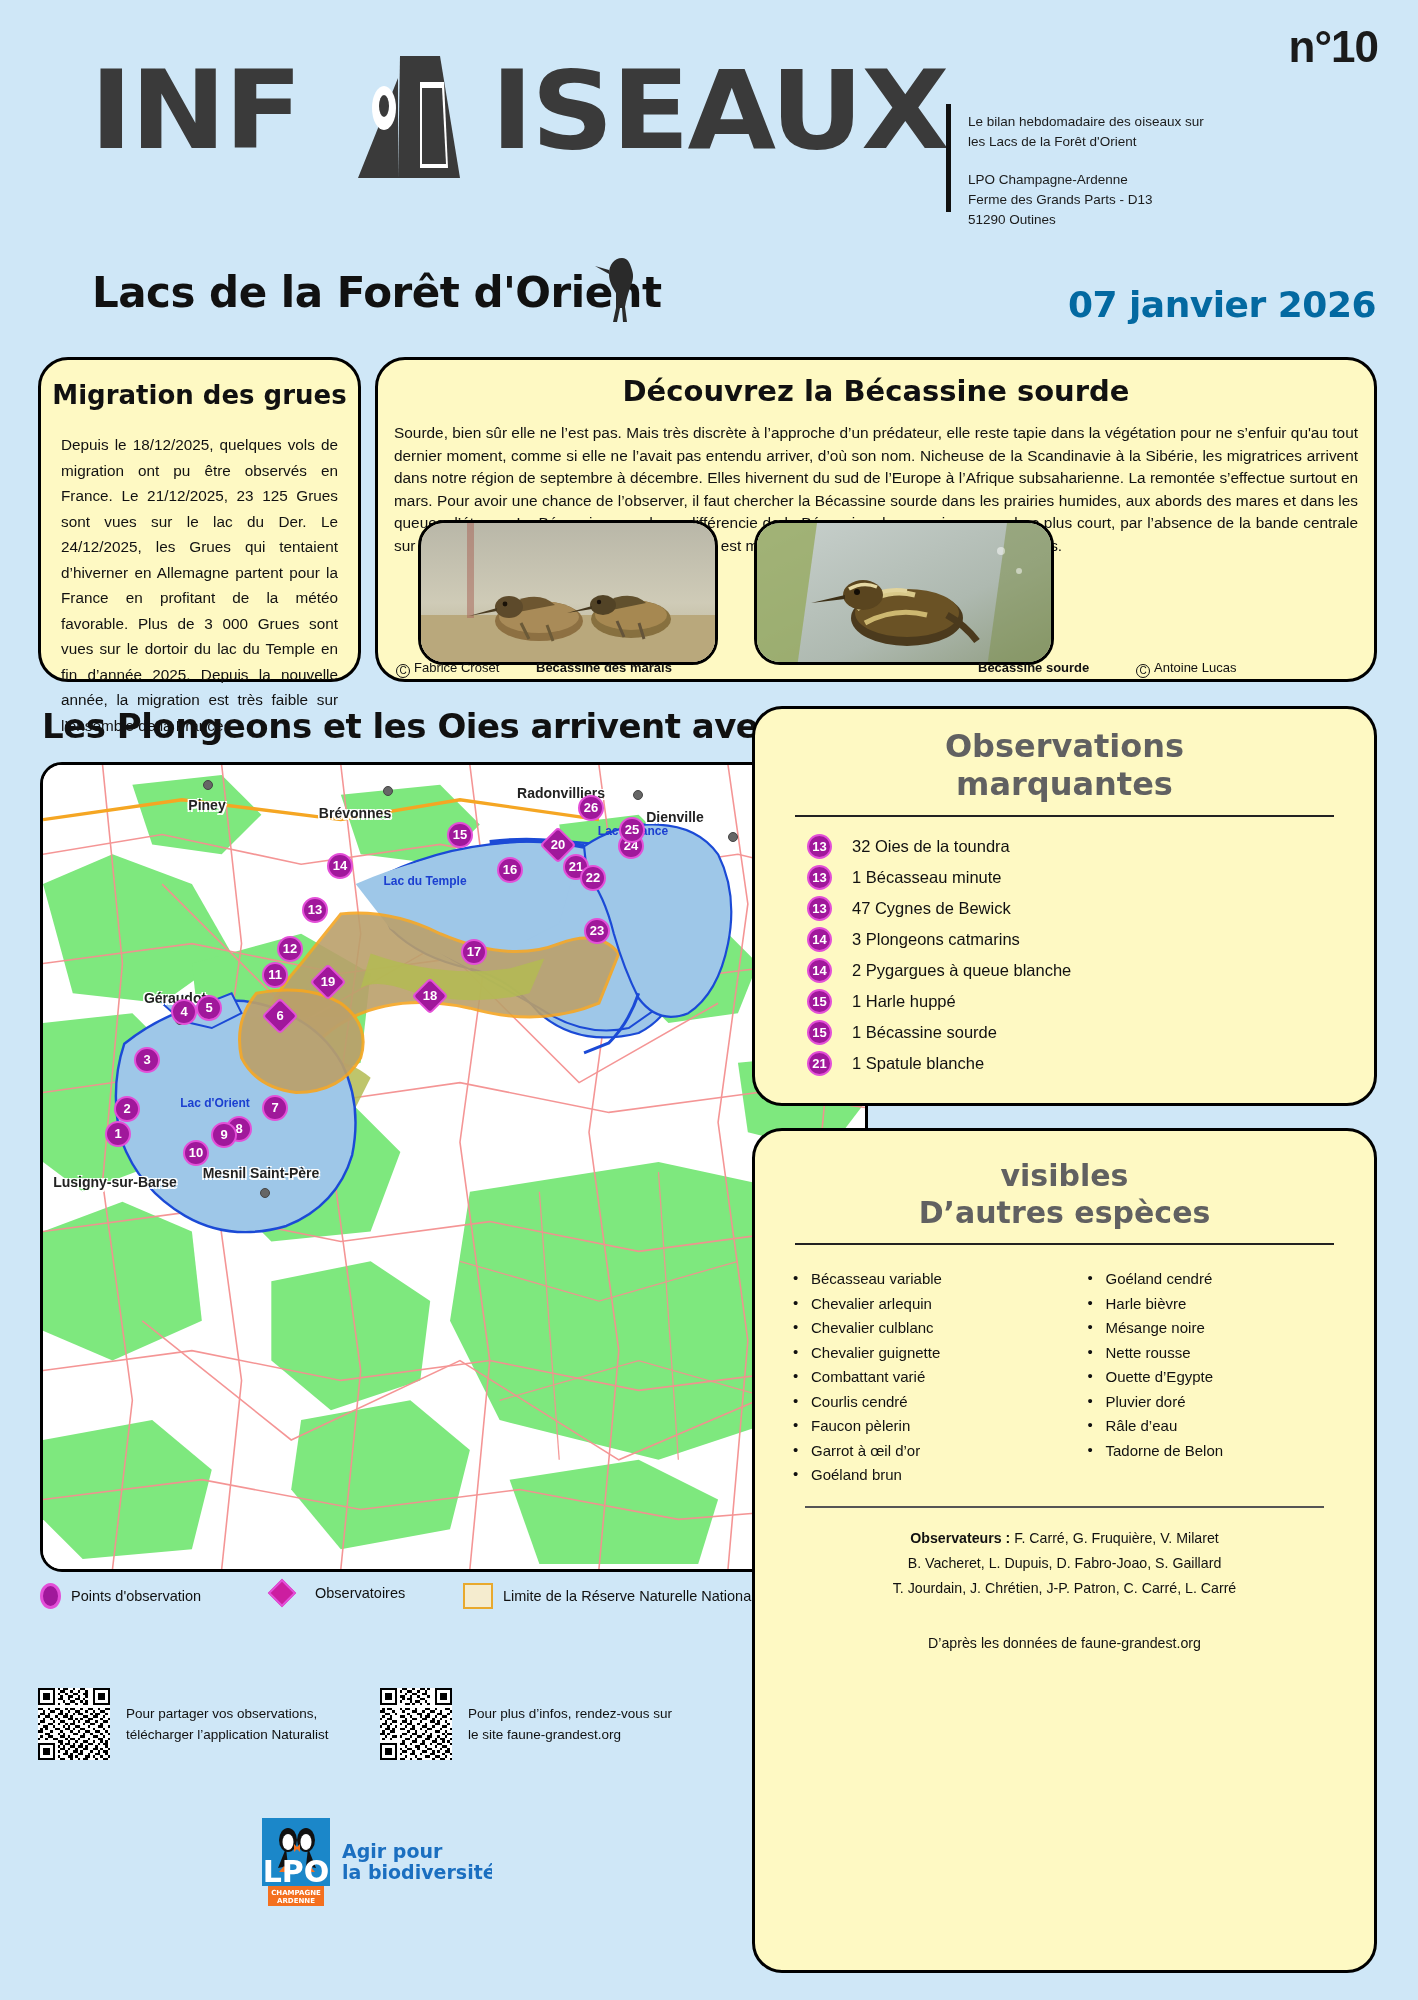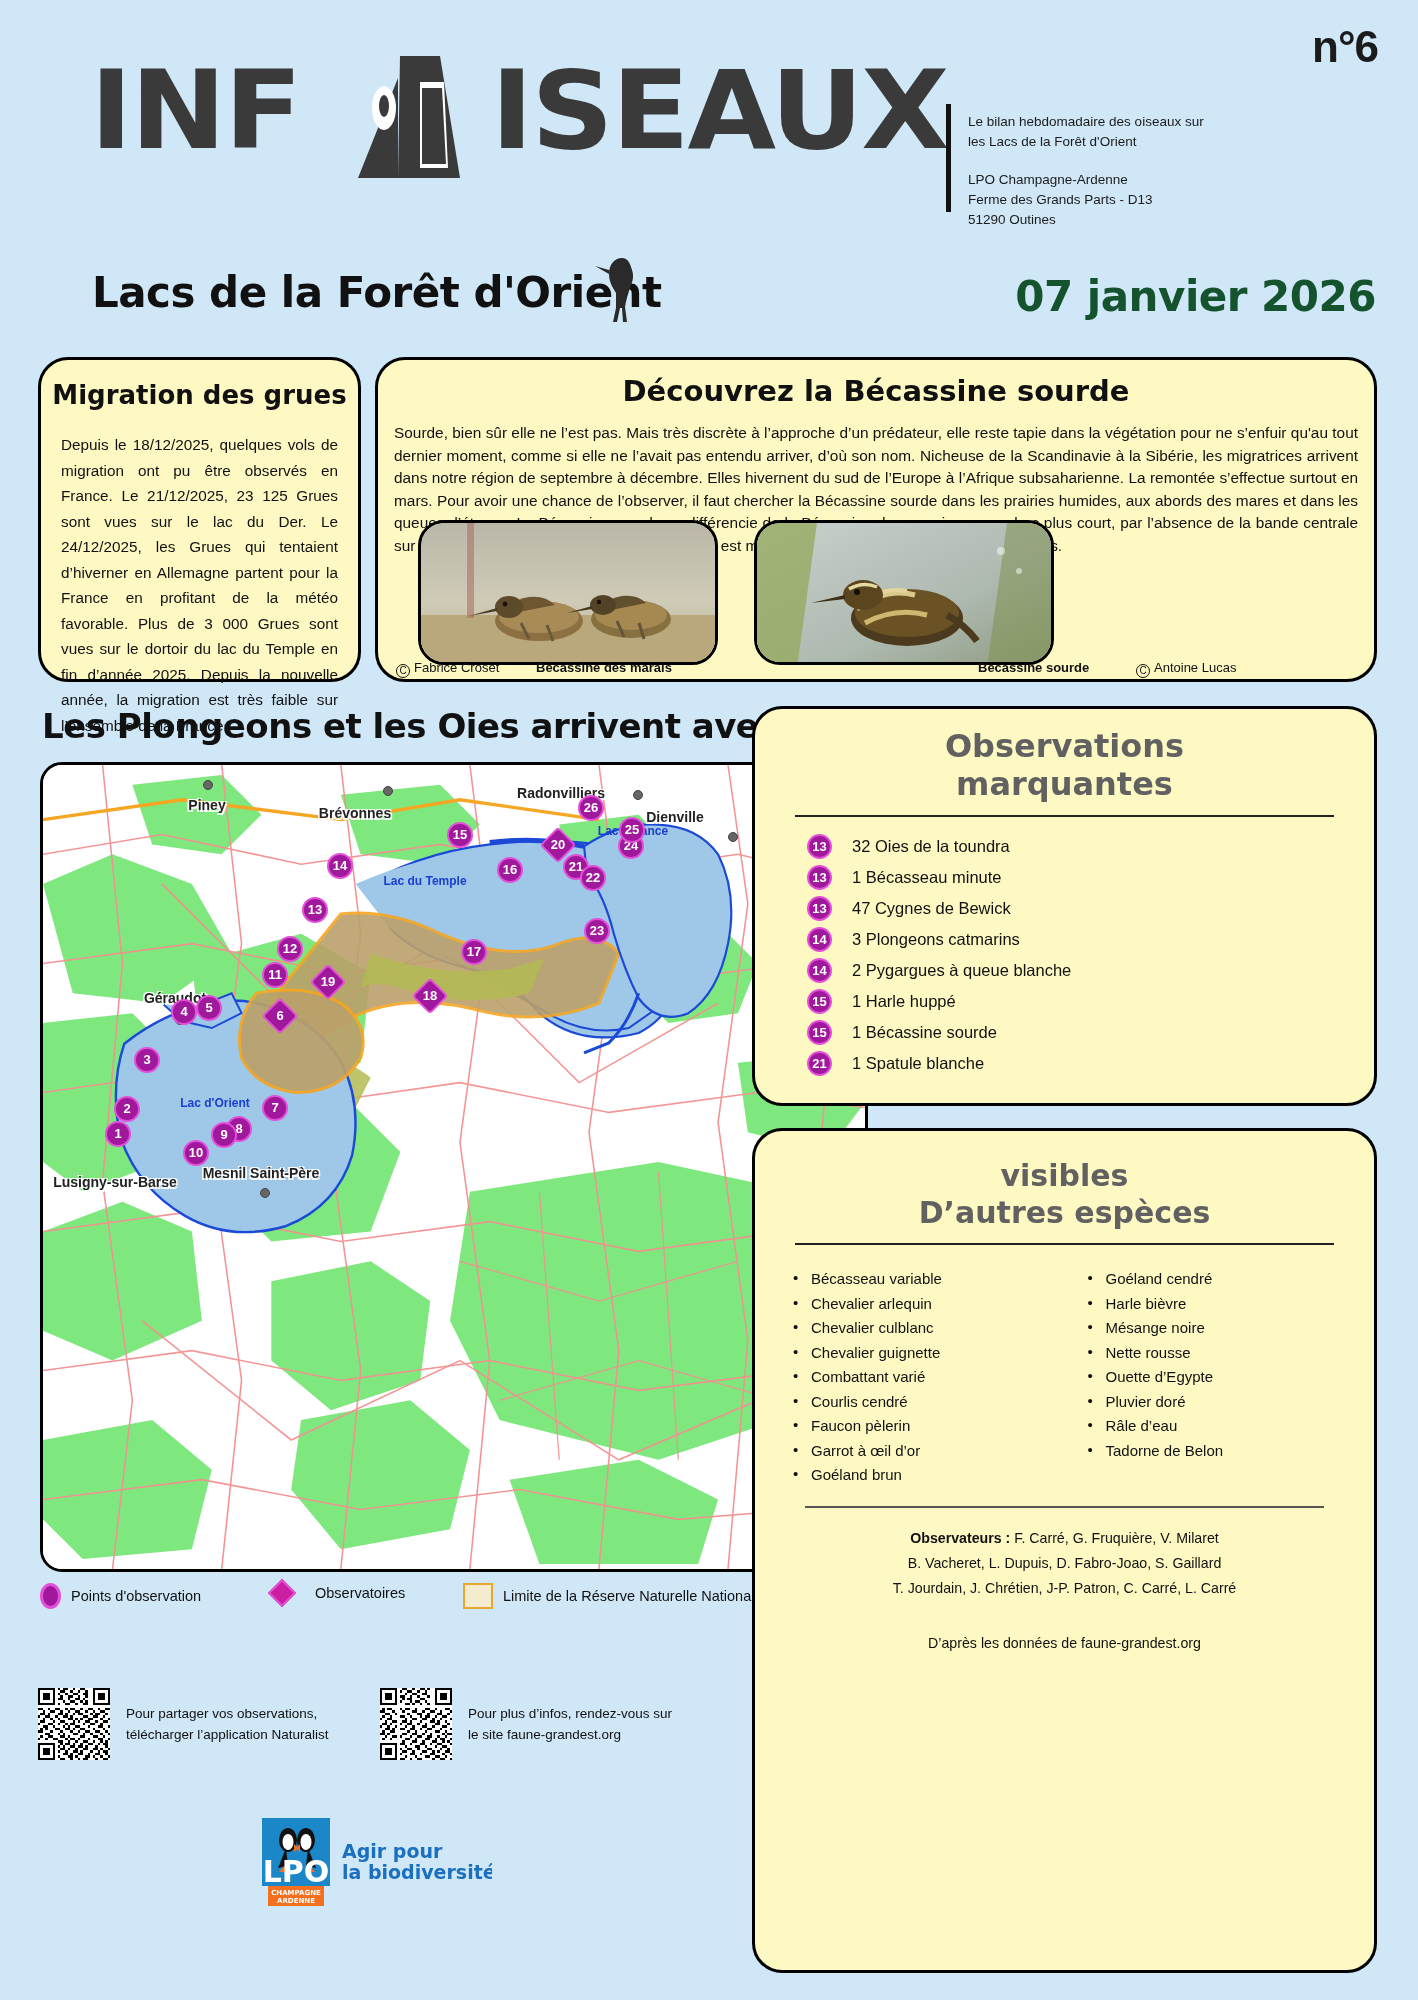--- a/index.html
+++ b/index.html
@@ -33,22 +33,22 @@
   }
   .header-right p { margin: 0; }
   .header-right .gap { height: 18px; }
   .subtitle {
     position: absolute; left: 92px; top: 268px;
     font-size: 42px; font-weight: 900; color: #111;
     font-family: "DejaVu Sans", sans-serif; letter-spacing: -0.5px;
   }
   .stork { position: absolute; left: 592px; top: 252px; width: 56px; height: 72px; }
   .date {
-    position: absolute; right: 42px; top: 272px;
-    font-size: 42px; font-weight: 900; color: #14532d;
+    position: absolute; right: 42px; top: 284px;
+    font-size: 36px; font-weight: 900; color: #0369a1;
     font-family: "DejaVu Sans", sans-serif; letter-spacing: -0.5px;
   }
 
   
   .card {
     position: absolute; background: #fef9c3;
     border: 3px solid #000; border-radius: 30px;
   }
   .card-title {
     text-align: center; font-weight: 900; font-family: "DejaVu Sans", sans-serif;
@@ -168,21 +168,21 @@
   .obsv { margin: 18px 18px 0 18px; text-align: center; font-size: 14.2px; line-height: 25px; color: #111; }
   .obsv b { font-weight: bold; }
   .source { margin: 34px 0 0 0; text-align: center; font-size: 14.2px; color: #111; }
 </style>
 </head>
 <body>
 
 <div class="page">
 
   <div class="header">
-    <div class="issue-no">n°6</div>
+    <div class="issue-no">n°10</div>
 
     <div class="logo-wrap">
       <div class="logo-text"><span>INF</span><span style="opacity:0">OO</span><span>ISEAUX</span></div>
       <svg class="logo-bird" viewBox="0 0 140 140">
         <polygon points="52,8 92,8 112,130 50,130" fill="#3a3a3a"></polygon>
         <polygon points="10,130 50,30 50,130" fill="#3a3a3a"></polygon>
         <ellipse cx="36" cy="60" rx="12" ry="22" fill="#fff"></ellipse>
         <ellipse cx="36" cy="58" rx="5" ry="11" fill="#3a3a3a"></ellipse>
         <path d="M72,34 L96,34 L100,120 L72,120 Z" fill="#fff"></path>
         <path d="M74,40 L94,40 L98,116 L74,116 Z" fill="#3a3a3a"></path>

